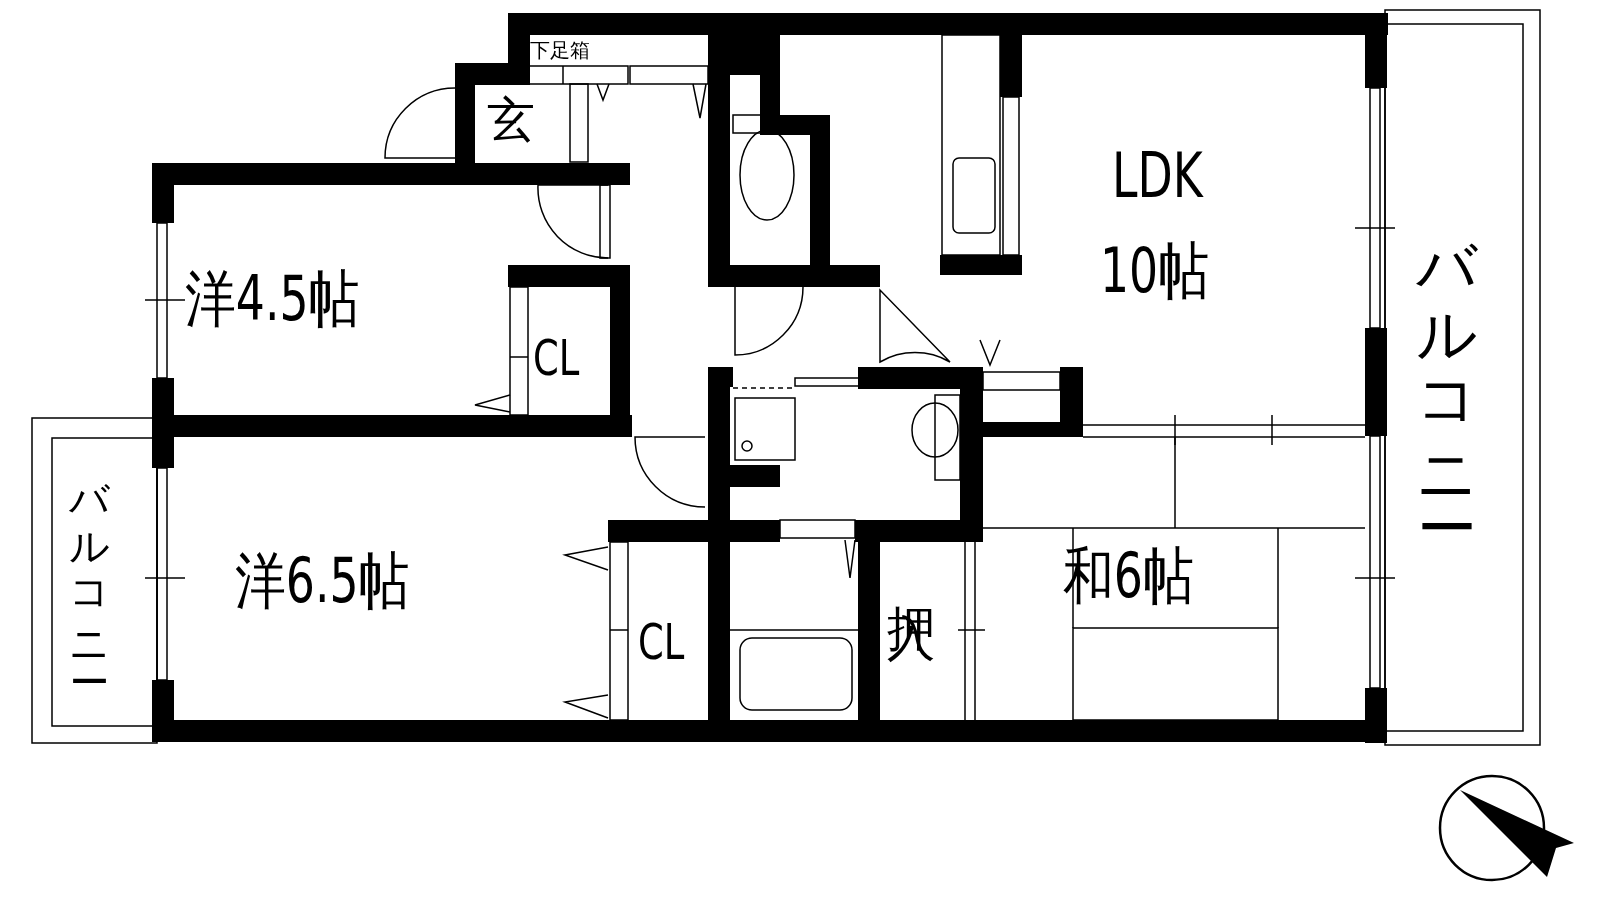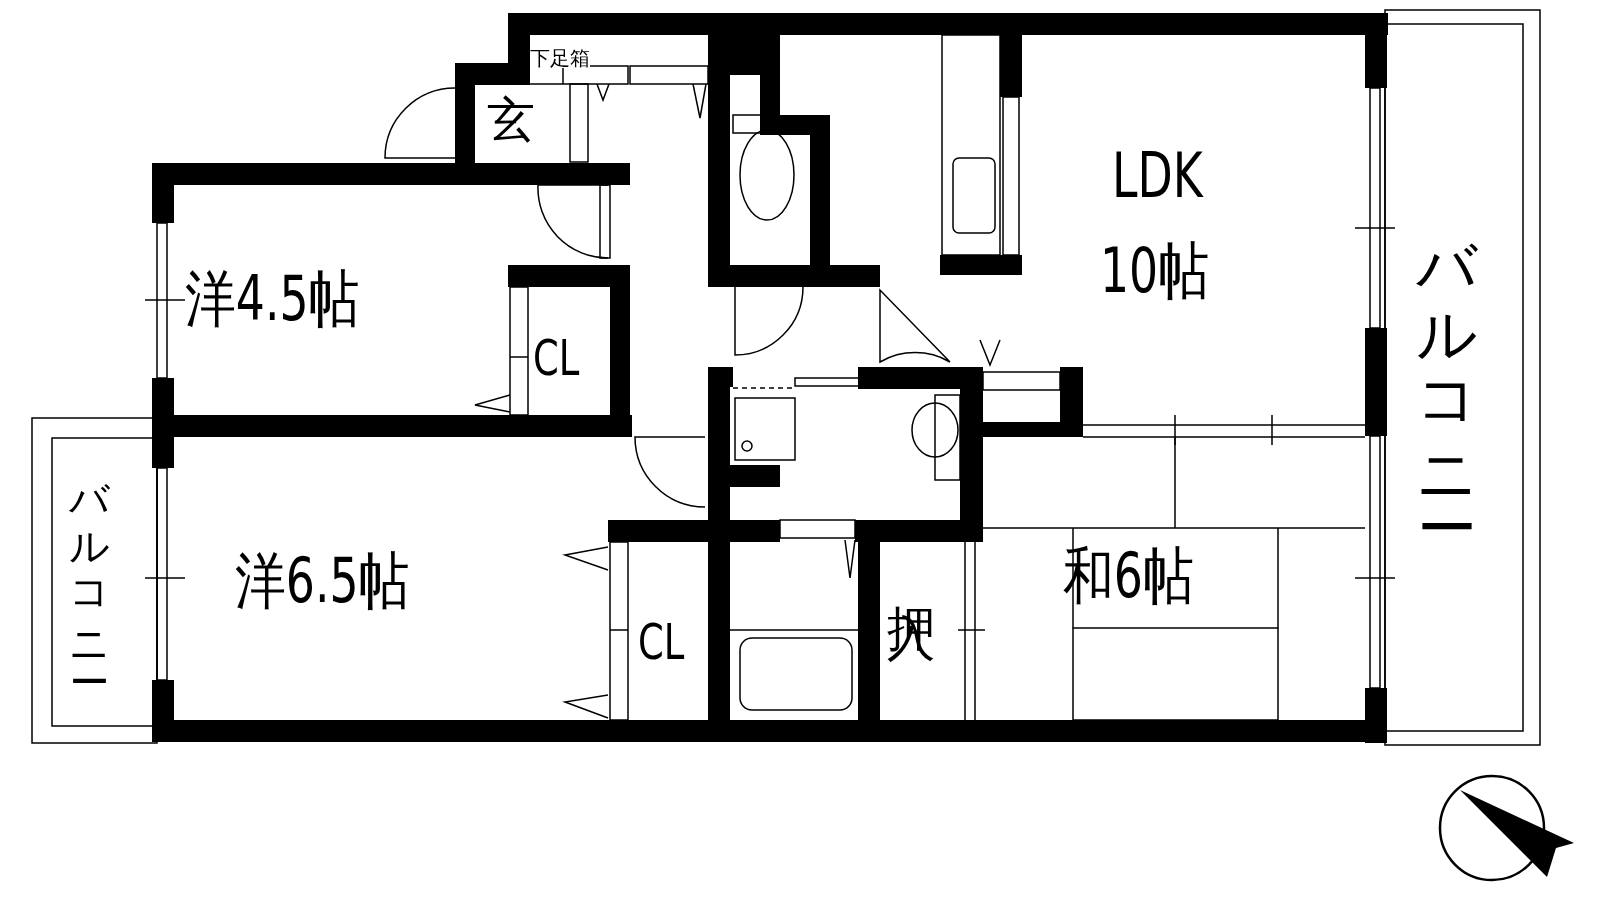--- a/index.html
+++ b/index.html
@@ -152,21 +152,21 @@
 
     <rect class="thin1" x="983" y="372" width="77" height="18"></rect>
   </g>
 
   <g>
     <circle cx="1492" cy="828" r="52" fill="none" stroke="#000" stroke-width="2.5"></circle>
     <path d="M1460 790 L1574 843 L1556 848 L1547 877 Z" fill="#000"></path>
   </g>
 </svg>
 
-<div class="label sm" style="left:530px; top:48px; background:#fff;">下足箱</div>
+<div class="label sm" style="left:530px; top:40px; background:#fff;">下足箱</div>
 <div class="label" style="left:487px; top:95px; font-size:48px;">玄</div>
 <div class="label lg" style="left:185px; top:268px;">洋4.5帖</div>
 <div class="label md" style="left:533px; top:333px;">CL</div>
 <div class="label lg" style="left:235px; top:550px;">洋6.5帖</div>
 <div class="label md" style="left:638px; top:617px;">CL</div>
 <div class="label lg" style="left:1112px; top:145px;">LDK</div>
 <div class="label lg" style="left:1100px; top:240px;">10帖</div>
 <div class="label lg" style="left:1063px; top:545px;">和6帖</div>
 <div class="label vert" style="left:888px; top:568px; font-size:48px;">押入</div>
 <div class="label vert" style="left:1418px; top:200px; font-size:60px;">バルコニー</div>

